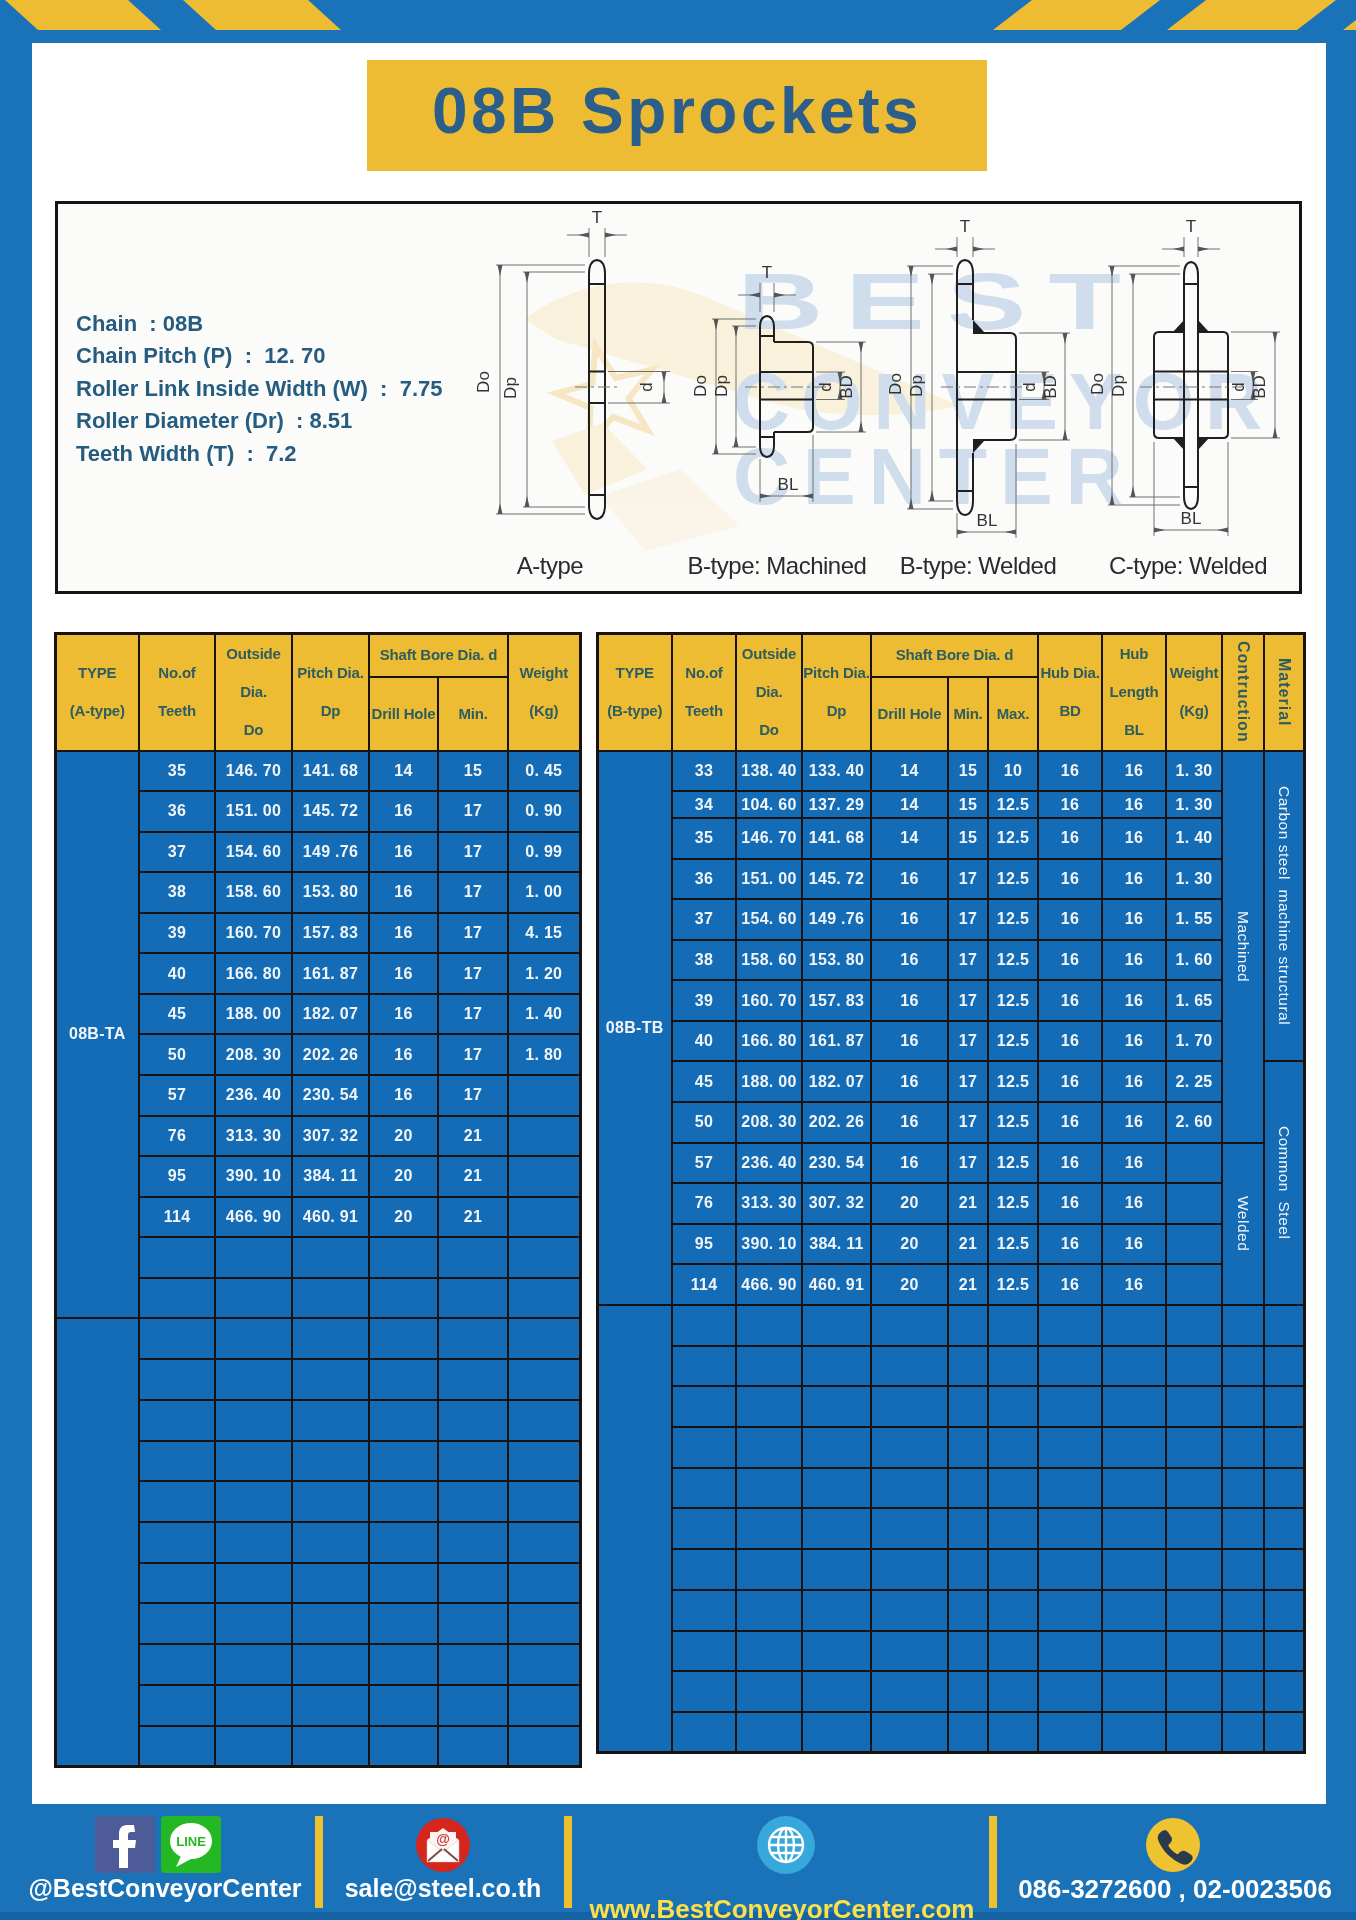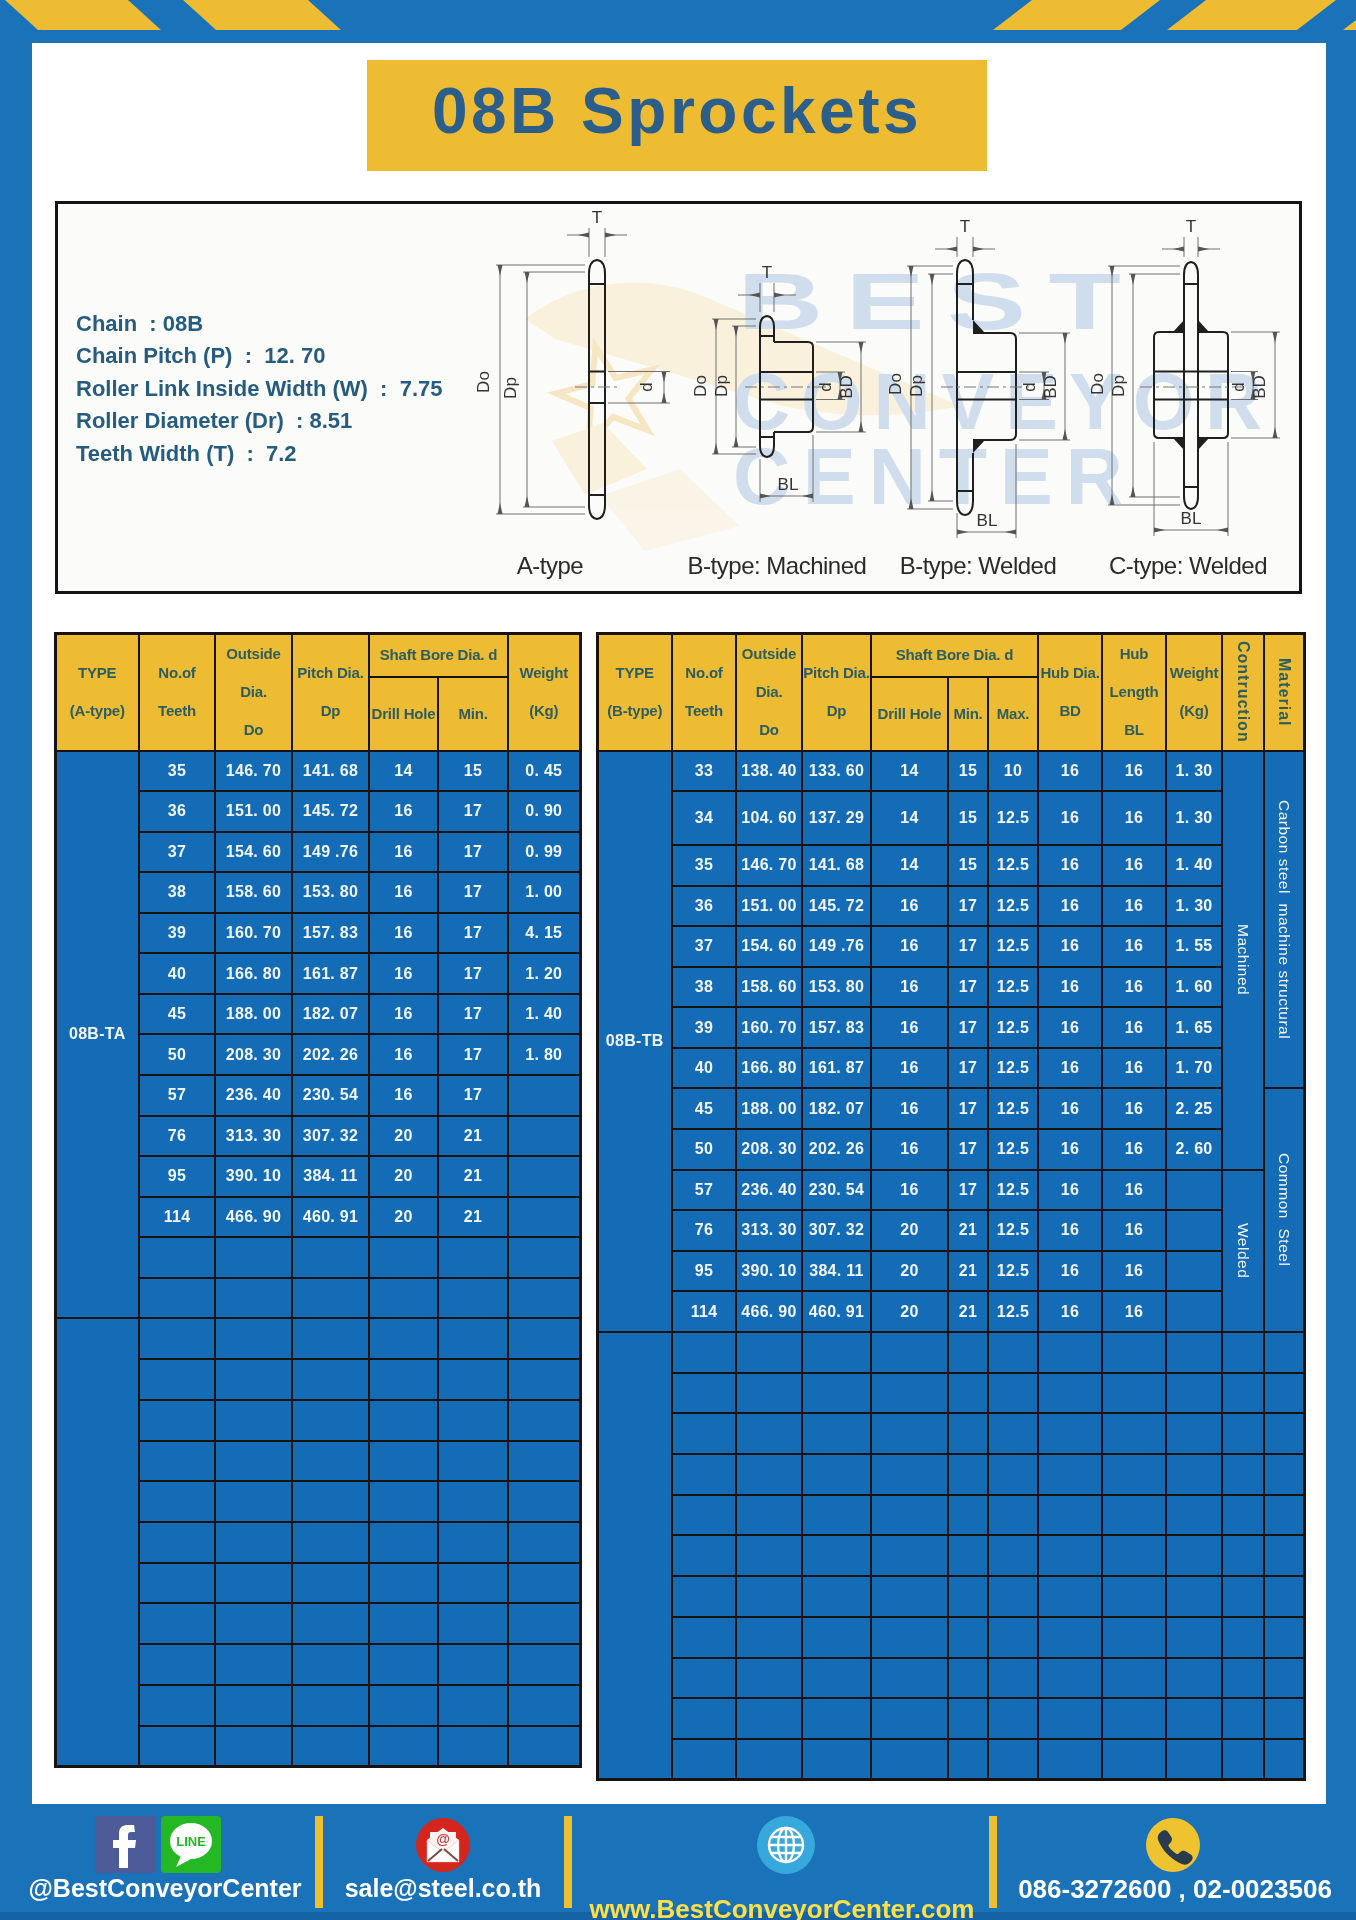--- a/index.html
+++ b/index.html
@@ -476,35 +476,35 @@
       </tr>
 <tr class="h2">
         <td class="hc">Drill Hole</td>
         <td class="hc">Min.</td>
         <td class="hc">Max.</td>
       </tr>
 <tr style="height:40.571px">
         <td rowspan="14" class="bc">08B-TB</td>
         <td class="bc">33</td>
         <td class="bc">138. 40</td>
-        <td class="bc">133. 60</td>
+        <td class="bc">133. 40</td>
         <td class="bc">14</td>
         <td class="bc">15</td>
         <td class="bc">10</td>
         <td class="bc">16</td>
         <td class="bc">16</td>
         <td class="bc">1. 30</td>
         <td rowspan="10" class="bc">
           <div class="vtw">Machined</div>
         </td>
         <td rowspan="8" class="bc">
           <div class="vtw">Carbon steel&nbsp;&nbsp;machine structural</div>
         </td>
       </tr>
-<tr style="height:54px">
+<tr style="height:27px">
         <td class="bc">34</td>
         <td class="bc">104. 60</td>
         <td class="bc">137. 29</td>
         <td class="bc">14</td>
         <td class="bc">15</td>
         <td class="bc">12.5</td>
         <td class="bc">16</td>
         <td class="bc">16</td>
         <td class="bc">1. 30</td>
       </tr>

